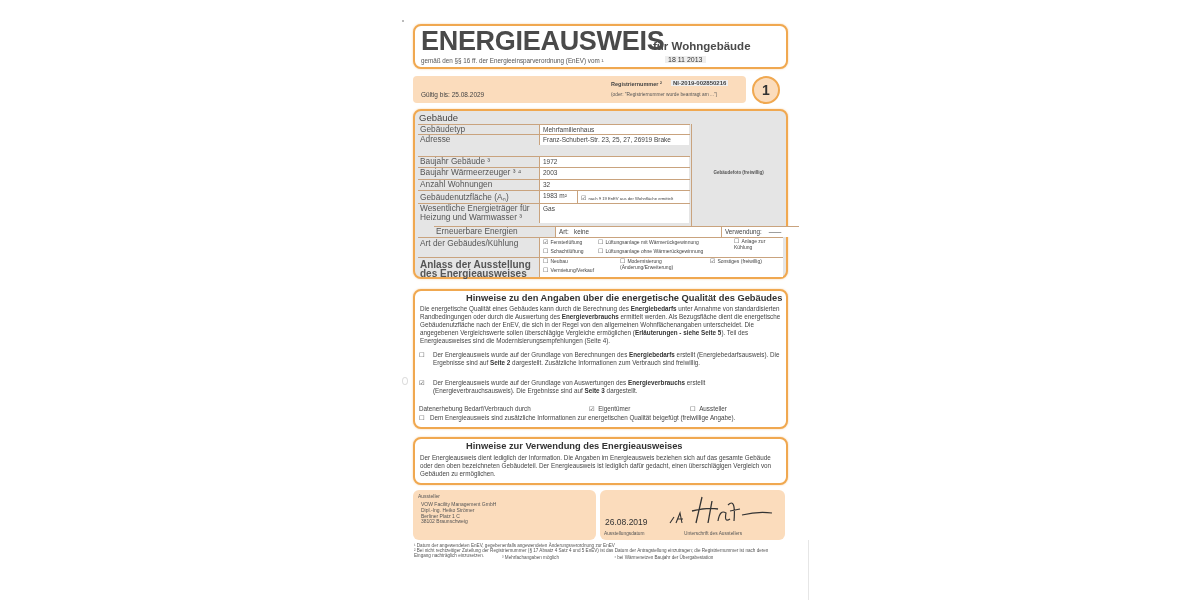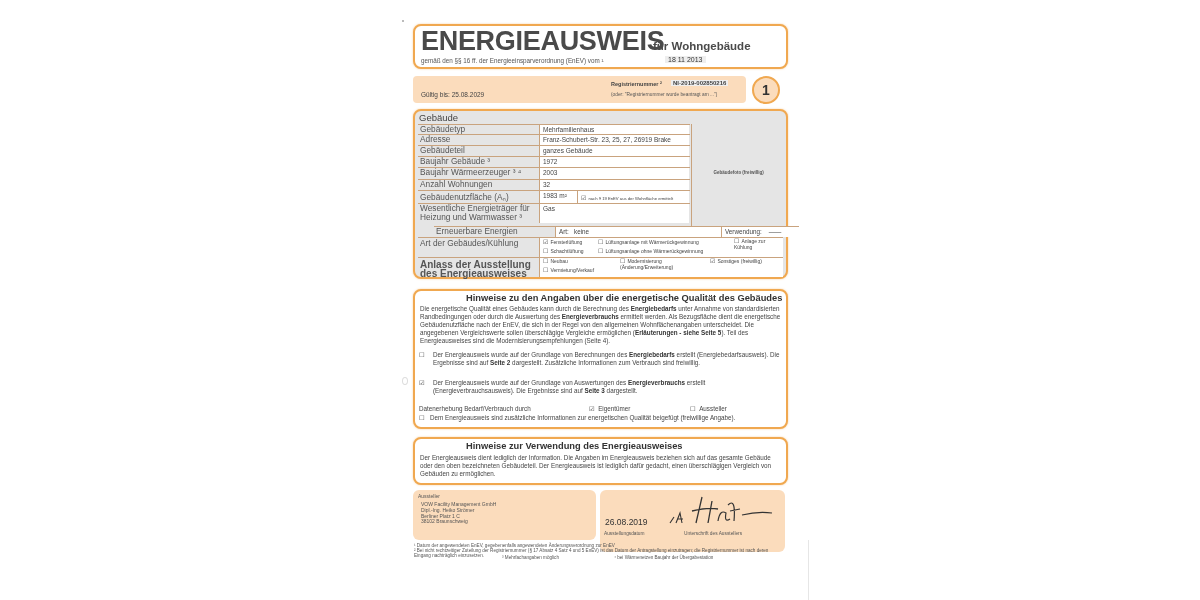--- a/index.html
+++ b/index.html
@@ -46,21 +46,21 @@
   .sec-title { position: absolute; left: 5px; font-size: 9.3px; font-weight: bold; color: #333; padding-left: 46px; }
   .para { position: absolute; left: 5px; right: 5px; font-size: 6.3px; line-height: 7.9px; color: #444; }
   .para b { color: #333; }
   .chkline { position: absolute; font-size: 6.3px; color: #444; line-height: 7.9px; }
 
   .h2box { left: 413px; top: 437px; width: 375px; height: 48px; }
 
   .aus { position: absolute; left: 413px; top: 490px; width: 183px; height: 50px; background: #fbdcbc; border-radius: 6px; }
   .aus .lbl { position: absolute; left: 5px; top: 3px; font-size: 5px; color: #555; }
   .aus .addr { position: absolute; left: 8px; top: 12px; font-size: 5px; color: #555; line-height: 5.8px; }
-  .sig { position: absolute; left: 600px; top: 490px; width: 185px; height: 62px; background: #fbdcbc; border-radius: 6px; }
+  .sig { position: absolute; left: 600px; top: 490px; width: 185px; height: 50px; background: #fbdcbc; border-radius: 6px; }
   .sig .date { position: absolute; left: 5px; top: 27px; font-size: 8.5px; color: #333; }
   .sig .dlbl { position: absolute; left: 4px; top: 41px; font-size: 4.8px; color: #555; }
   .sig .slbl { position: absolute; left: 84px; top: 41px; font-size: 4.8px; color: #555; }
   .sig svg { position: absolute; left: 68px; top: 3px; }
 
   .foot { position: absolute; left: 414px; top: 543px; width: 372px; font-size: 4.6px; color: #555; line-height: 5.4px; }
   .foot .c1 { position: absolute; left: 0; top: 0; width: 230px; }
   .foot .c2 { position: absolute; left: 290px; top: 0; width: 85px; }
   .foot .c3 { position: absolute; left: 88px; top: 11px; }
   .foot .c4 { position: absolute; left: 200px; top: 11px; }
@@ -92,24 +92,20 @@
 <div class="box geb">
   <div class="head">Gebäude</div>
 
   <div class="grow" style="top:13px;height:10px;">
     <span class="lbl">Gebäudetyp</span>
     <span class="val">Mehrfamilienhaus</span>
   </div>
   <div class="grow" style="top:23px;height:11px;">
     <span class="lbl">Adresse</span>
     <span class="val">Franz-Schubert-Str. 23, 25, 27, 26919 Brake</span>
-  </div>
-  <div class="grow" style="top:34px;height:11px;">
-    <span class="lbl">Gebäudeteil</span>
-    <span class="val">ganzes Gebäude</span>
   </div>
   <div class="grow" style="top:45px;height:11px;">
     <span class="lbl">Baujahr Gebäude ³</span>
     <span class="val">1972</span>
   </div>
   <div class="grow" style="top:56px;height:12px;">
     <span class="lbl">Baujahr Wärmeerzeuger ³ ⁴</span>
     <span class="val">2003</span>
   </div>
   <div class="grow" style="top:68px;height:11px;">

